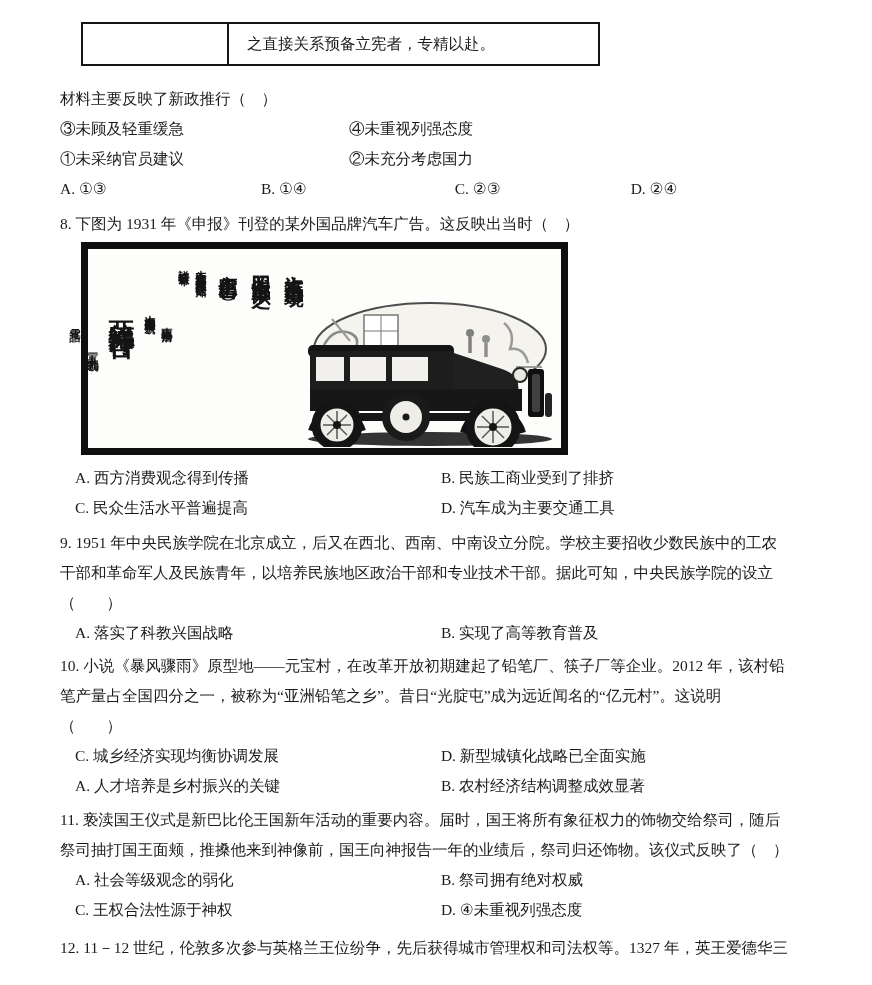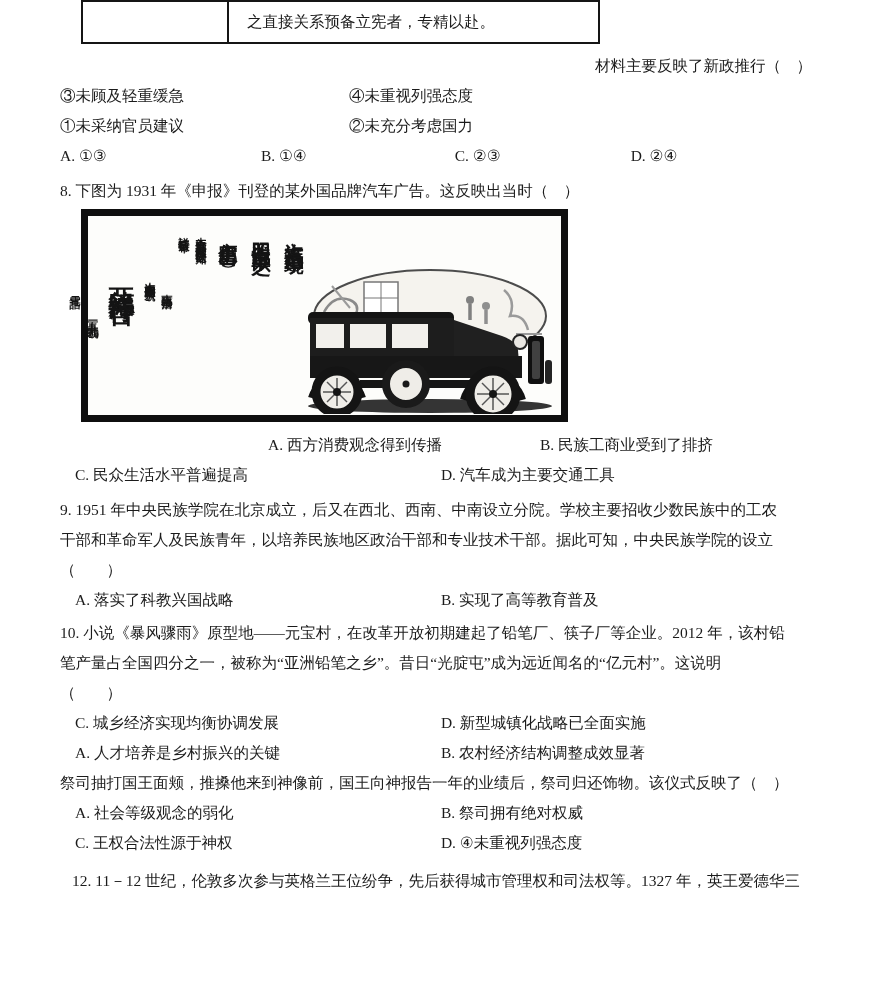--- a/index.html
+++ b/index.html
@@ -5,32 +5,32 @@
   html,body{margin:0;padding:0;background:#ffffff;}
   .page{
     position:relative;
     width:872px;height:985px;
     background:#ffffff;
     color:#1b1b1b;
     font-family:"Liberation Serif","DejaVu Serif",serif;
     font-size:15.5px;
     overflow:hidden;
   }
-  .content{padding:0 60px 0 60px;}
+  .content{padding:22px 60px 0 60px;}
   
   .src-table{
     margin-left:21px;width:519px;height:44px;
     border:2.5px solid #151515;display:flex;box-sizing:border-box;background:#fff;
   }
   .cell-l{width:144px;border-right:2px solid #151515;}
   .cell-r{flex:1;display:flex;align-items:center;padding-left:18px;white-space:nowrap;}
   
   .line{height:30px;line-height:30px;white-space:nowrap;}
-  .mt7{margin-top:7px;text-align:right;} .mt5{margin-top:5px;} .mt3{margin-top:3px;}
-  .mt4{margin-top:4px;} .mt8{margin-top:8px;text-align:center;}
+  .mt7{margin-top:18px;} .mt5{margin-top:5px;} .mt3{margin-top:3px;}
+  .mt4{margin-top:4px;} .mt8{margin-top:8px;}
   .two-col > span:first-child{display:inline-block;width:285px;}
   .four-col > span:nth-child(1){display:inline-block;width:197px;font-family:Liberation Serif, serif;}
   .four-col > span:nth-child(2){display:inline-block;width:190px;}
   .four-col > span:nth-child(3){display:inline-block;width:172px;}
   .opt-row{padding-left:15px;}
   .opt-row > span:first-child{display:inline-block;width:362px;}
   
   .ad{
     position:relative;margin:3px 0 0 21px;width:487px;height:213px;
     border:7px solid #0f0f0f;box-sizing:border-box;background:#fdfdfb;
@@ -172,20 +172,21 @@
     <div class="line">（　　）</div>
     <div class="line opt-row">
       <span>C. 城乡经济实现均衡协调发展</span>
       <span>D. 新型城镇化战略已全面实施</span>
     </div>
     <div class="line opt-row">
       <span>A. 人才培养是乡村振兴的关键</span>
       <span>B. 农村经济结构调整成效显著</span>
     </div>
 
+    <div class="line mt4">11. 亵渎国王仪式是新巴比伦王国新年活动的重要内容。届时，国王将所有象征权力的饰物交给祭司，随后</div>
     <div class="line">祭司抽打国王面颊，推搡他来到神像前，国王向神报告一年的业绩后，祭司归还饰物。该仪式反映了（　）</div>
     <div class="line opt-row">
       <span>A. 社会等级观念的弱化</span>
       <span>B. 祭司拥有绝对权威</span>
     </div>
     <div class="line opt-row">
       <span>C. 王权合法性源于神权</span>
       <span>D. ④未重视列强态度</span>
     </div>
 

